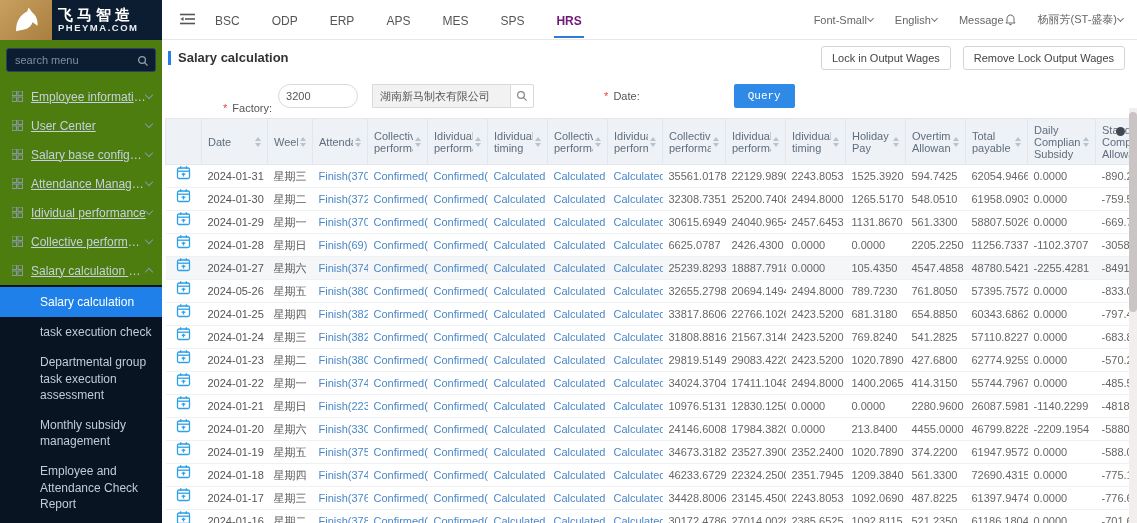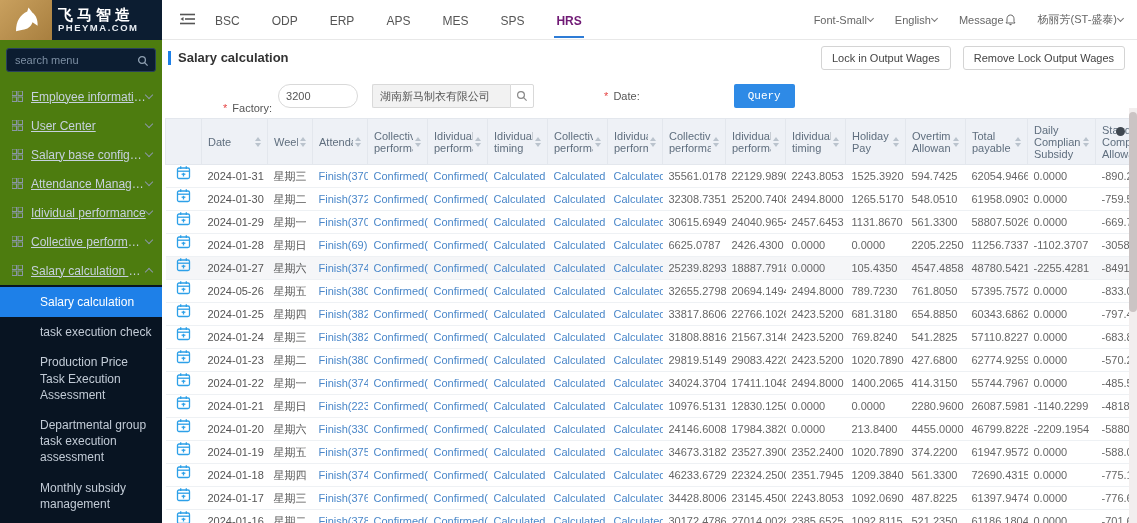--- a/index.html
+++ b/index.html
@@ -168,21 +168,20 @@
             <rect x="6" y="0" width="4.5" height="4.5" fill="none" stroke="#8a97a6" stroke-width="1"></rect>
             <rect x="0" y="6" width="4.5" height="4.5" fill="none" stroke="#8a97a6" stroke-width="1"></rect>
             <rect x="6" y="6" width="4.5" height="4.5" fill="none" stroke="#8a97a6" stroke-width="1"></rect>
           </svg>
           <span class="m-label">Salary calculation and verifica...</span>
           <span class="chev up"></span>
         </div>
         <div class="submenu">
           <div class="sub-item active">Salary calculation</div>
           <div class="sub-item">task execution check</div>
-          <div class="sub-item">Production Price Task Execution Assessment</div>
           <div class="sub-item">Departmental group task execution assessment</div>
           <div class="sub-item">Monthly subsidy management</div>
           <div class="sub-item">Employee and Attendance Check Report</div>
         </div>
       </nav>
   </aside>
 
   <div class="main">
     <header class="topnav">
       <span class="collapse-ico">

